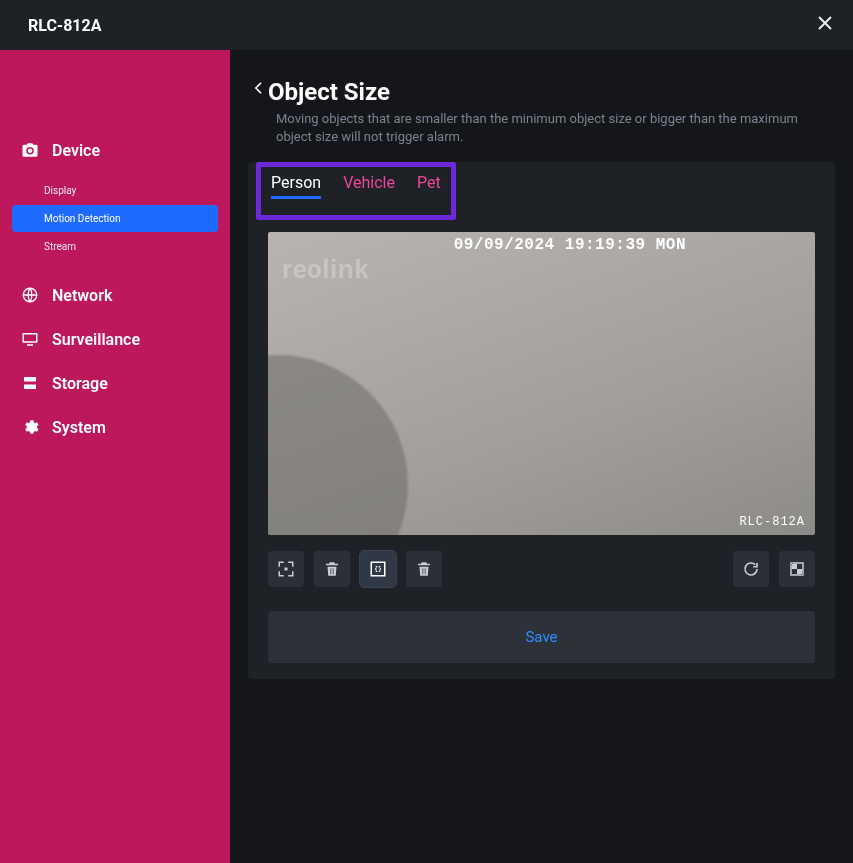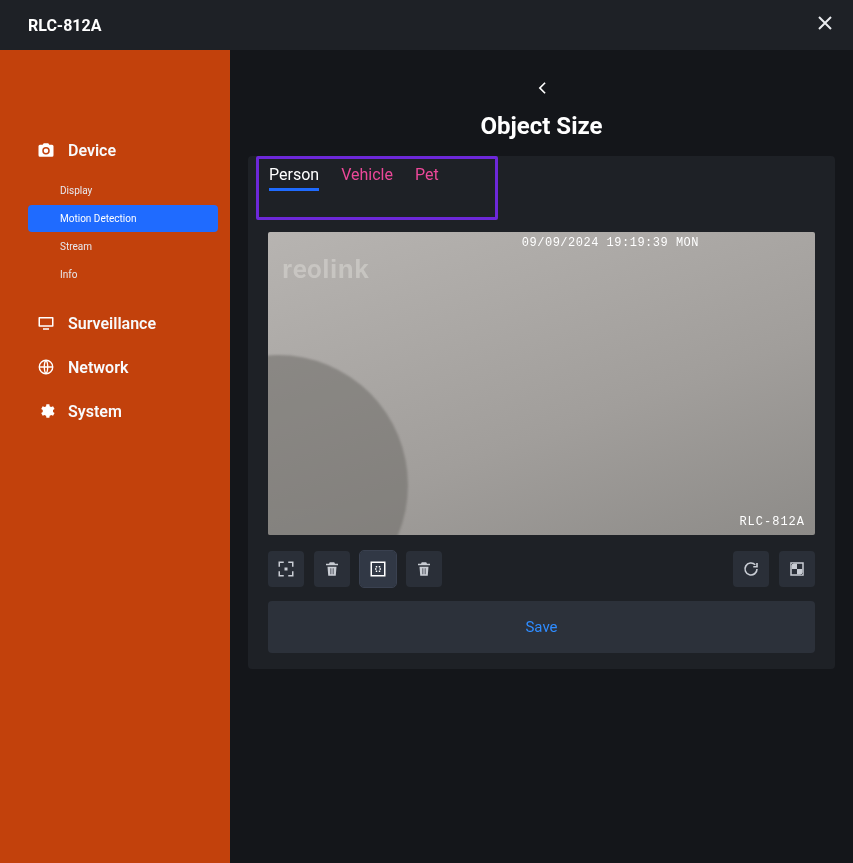--- a/index.html
+++ b/index.html
@@ -2,48 +2,48 @@
 <html><head>
 <meta charset="utf-8">
 <style>
   * { box-sizing: border-box; margin: 0; padding: 0; font-family: -apple-system, BlinkMacSystemFont, "Segoe UI", Roboto, Arial, sans-serif; }
   body { background: #22252a; color: #e5e7eb; width: 853px; height: 863px; overflow: hidden; }
   .window { width: 853px; height: 863px; background: #1a1c21; border-radius: 11px; display: flex; flex-direction: column; }
   .titlebar { height: 50px; background: #1e2126; display: flex; align-items: center; justify-content: space-between; padding: 0 18px 0 28px; }
   .titlebar-title { font-weight: 700; font-size: 16px; color: #fff; }
   .close-x { color: #eaecef; cursor: pointer; }
   .body { flex: 1; display: flex; min-height: 0; }
-  .sidebar { width: 230px; background: #c2410c; padding-top: 78px; padding-left: 28px; padding-right: 12px; }
+  .sidebar { width: 230px; background: #be185d; padding-top: 78px; padding-left: 12px; padding-right: 12px; }
   .nav-cat { display: flex; align-items: center; gap: 12px; padding: 12px 8px; font-size: 16px; font-weight: 600; color: #f8fafc; cursor: pointer; }
   .nav-cat .nav-icon { width: 20px; height: 20px; display:flex; align-items:center; justify-content:center; color:#fff; }
   .nav-sub-list { padding: 4px 0 12px 0; }
   .nav-sub { display:block; padding: 8px 12px 8px 32px; font-size: 10px; color: #e7e9ee; border-radius: 4px; cursor:pointer; margin: 1px 0; }
   .nav-sub.active { background: #1f6bff; color: #fff; }
   .main { flex:1; background:#14161a; padding: 26px 18px 20px 18px; min-width:0; }
   .panel { background:#1e2126; border-radius:4px; padding-bottom:12px; }
   .page-head { padding: 0 0 12px 0; }
-  .page-title-row { display:flex; align-items:center; gap:10px; padding-top:2px;flex-direction:column; }
+  .page-title-row { display:flex; padding-top:2px; }
   .back-chevron { color:#fff; cursor:pointer; }
   .page-title { font-size: 24px; font-weight:700; color:#fff; }
   .page-desc { color:#7b828f; font-size: 13px; line-height:1.4; padding: 4px 0 0 28px; max-width: 560px; }
-  .tabs-wrap { border:3px solid #6d28d9; border-radius:2px; padding: 6px 10px 26px 10px; margin: 4px 0 12px 8px; width: 242px; }
+  .tabs-wrap { border:5px solid #6d28d9; border-radius:2px; padding: 6px 10px 16px 10px; margin: 4px 0 12px 8px; width: 200px; }
   .tabs { display:flex; gap:22px; }
   .tab { font-size:16px; color:#ec4899; cursor:pointer; padding-bottom:4px; }
   .tab.active { color:#fff; border-bottom:3px solid #1f6bff; }
   .video { position:relative; margin: 0 20px; height: 303px; background: linear-gradient(160deg,#b7b4b1 0%, #a19e9b 60%, #8d8b88 100%); border-radius:2px; overflow:hidden; }
   .video::after { content:""; position:absolute; left:-120px; bottom:-80px; width:260px; height:260px; background:#6e6c68; border-radius:50%; filter: blur(1px); opacity:.55; }
   .watermark { position:absolute; top:22px; left:14px; font-family: Verdana, Arial; font-weight:600; font-size:26px; letter-spacing:.5px; color:#cfcdc9; opacity:.75; }
   .watermark .eo { color:#cfcdc9; }
-  .osd-top { position:absolute; top:4px; right:116px; font-family: "Courier New", monospace; font-size:12px; color:#fff; letter-spacing:.5px; }
+  .osd-top { position:absolute; top:4px; right:129px; font-family: "Courier New", monospace; font-size:16px; color:#fff; letter-spacing:.5px;font-weight:bold; }
   .osd-br { position:absolute; bottom:6px; right:10px; font-family: "Courier New", monospace; font-size:12px; color:#fff; letter-spacing:1px; }
   .toolbar { display:flex; align-items:center; justify-content:space-between; padding: 16px 20px 8px 20px; }
   .tb-left, .tb-right { display:flex; gap:10px; }
   .tb-btn { width:36px; height:36px; background:#2a2f38; border-radius:4px; display:flex; align-items:center; justify-content:center; color:#c9cdd4; cursor:pointer; }
   .tb-btn.active { background:#313845; color:#fff; outline:1px solid #3a4150; }
-  .savebar { margin: 6px 20px 4px 20px; background:#2c313a; border-radius:4px; height:52px; display:flex; align-items:center; justify-content:center; cursor:pointer; }
+  .savebar { margin: 16px 20px 4px 20px; background:#2c313a; border-radius:4px; height:52px; display:flex; align-items:center; justify-content:center; cursor:pointer; }
   .save-label { color:#2f8cff; font-size:15px; }
 </style>
 </head>
 <body>
 
 <div class="window">
 
   <div class="titlebar">
     <div class="titlebar-title">RLC-812A</div>
     <div class="close-x">
@@ -62,42 +62,49 @@
           <svg width="18" height="18" viewBox="0 0 24 24" fill="currentColor">
               <path d="M9 3l-1.5 2H4a2 2 0 0 0-2 2v12a2 2 0 0 0 2 2h16a2 2 0 0 0 2-2V7a2 2 0 0 0-2-2h-3.5L15 3H9zm3 5a5 5 0 1 1 0 10 5 5 0 0 1 0-10zm0 2a3 3 0 1 0 0 6 3 3 0 0 0 0-6z"></path>
             </svg>
         </span>
         <span>Device</span>
       </div>
       <div class="nav-sub-list">
         <div class="nav-sub">Display</div>
         <div class="nav-sub active">Motion Detection</div>
         <div class="nav-sub">Stream</div>
-        <div class="nav-sub">Info</div>
+      </div>
+
+      <div class="nav-cat">
+        <span class="nav-icon">
+          <svg width="18" height="18" viewBox="0 0 24 24" fill="none" stroke="currentColor" stroke-width="1.8">
+              <circle cx="12" cy="12" r="9"></circle>
+              <path d="M3 12h18M12 3c3 3 3 15 0 18M12 3c-3 3-3 15 0 18"></path>
+            </svg>
+        </span>
+        <span>Network</span>
       </div>
 
       <div class="nav-cat">
         <span class="nav-icon">
           <svg width="18" height="18" viewBox="0 0 24 24" fill="currentColor">
               <path d="M3 4h18a1 1 0 0 1 1 1v11a1 1 0 0 1-1 1H3a1 1 0 0 1-1-1V5a1 1 0 0 1 1-1zm1 2v9h16V6H4zm4 13h8v2H8v-2z"></path>
             </svg>
         </span>
         <span>Surveillance</span>
       </div>
 
       <div class="nav-cat">
         <span class="nav-icon">
-          <svg width="18" height="18" viewBox="0 0 24 24" fill="none" stroke="currentColor" stroke-width="1.8">
-              <circle cx="12" cy="12" r="9"></circle>
-              <path d="M3 12h18M12 3c3 3 3 15 0 18M12 3c-3 3-3 15 0 18"></path>
+          <svg width="18" height="18" viewBox="0 0 24 24" fill="currentColor">
+              <path d="M4 4h16v6H4V4zm0 10h16v6H4v-6zm2 2h2v2H6v-2zM6 6h2v2H6V6z"></path>
             </svg>
         </span>
-        <span>Network</span>
+        <span>Storage</span>
       </div>
-
 
       <div class="nav-cat">
         <span class="nav-icon">
           <svg width="18" height="18" viewBox="0 0 24 24" fill="currentColor">
               <path d="M12 8a4 4 0 1 0 0 8 4 4 0 0 0 0-8zm9.4 4a7.6 7.6 0 0 0-.1-1.2l2.1-1.6-2-3.4-2.5 1a7.6 7.6 0 0 0-2-1.2l-.4-2.6h-4l-.4 2.6a7.6 7.6 0 0 0-2 1.2l-2.5-1-2 3.4 2.1 1.6a7.7 7.7 0 0 0 0 2.4l-2.1 1.6 2 3.4 2.5-1c.6.5 1.3.9 2 1.2l.4 2.6h4l.4-2.6c.7-.3 1.4-.7 2-1.2l2.5 1 2-3.4-2.1-1.6c.1-.4.1-.8.1-1.2z"></path>
             </svg>
         </span>
         <span>System</span>
       </div>
 
@@ -107,20 +114,21 @@
 
       <div class="page-head">
         <div class="page-title-row">
           <span class="back-chevron">
             <svg width="20" height="20" viewBox="0 0 24 24" fill="currentColor">
                 <path d="M15 5l-7 7 7 7 1.4-1.4L10.8 12l5.6-5.6z"></path>
               </svg>
           </span>
           <span class="page-title">Object Size</span>
         </div>
+        <div class="page-desc">Moving objects that are smaller than the minimum object size or bigger than the maximum object size will not trigger alarm.</div>
       </div>
 
       <div class="panel">
 
         <div class="tabs-wrap">
           <div class="tabs">
             <div class="tab active">Person</div>
             <div class="tab">Vehicle</div>
             <div class="tab">Pet</div>
           </div>

